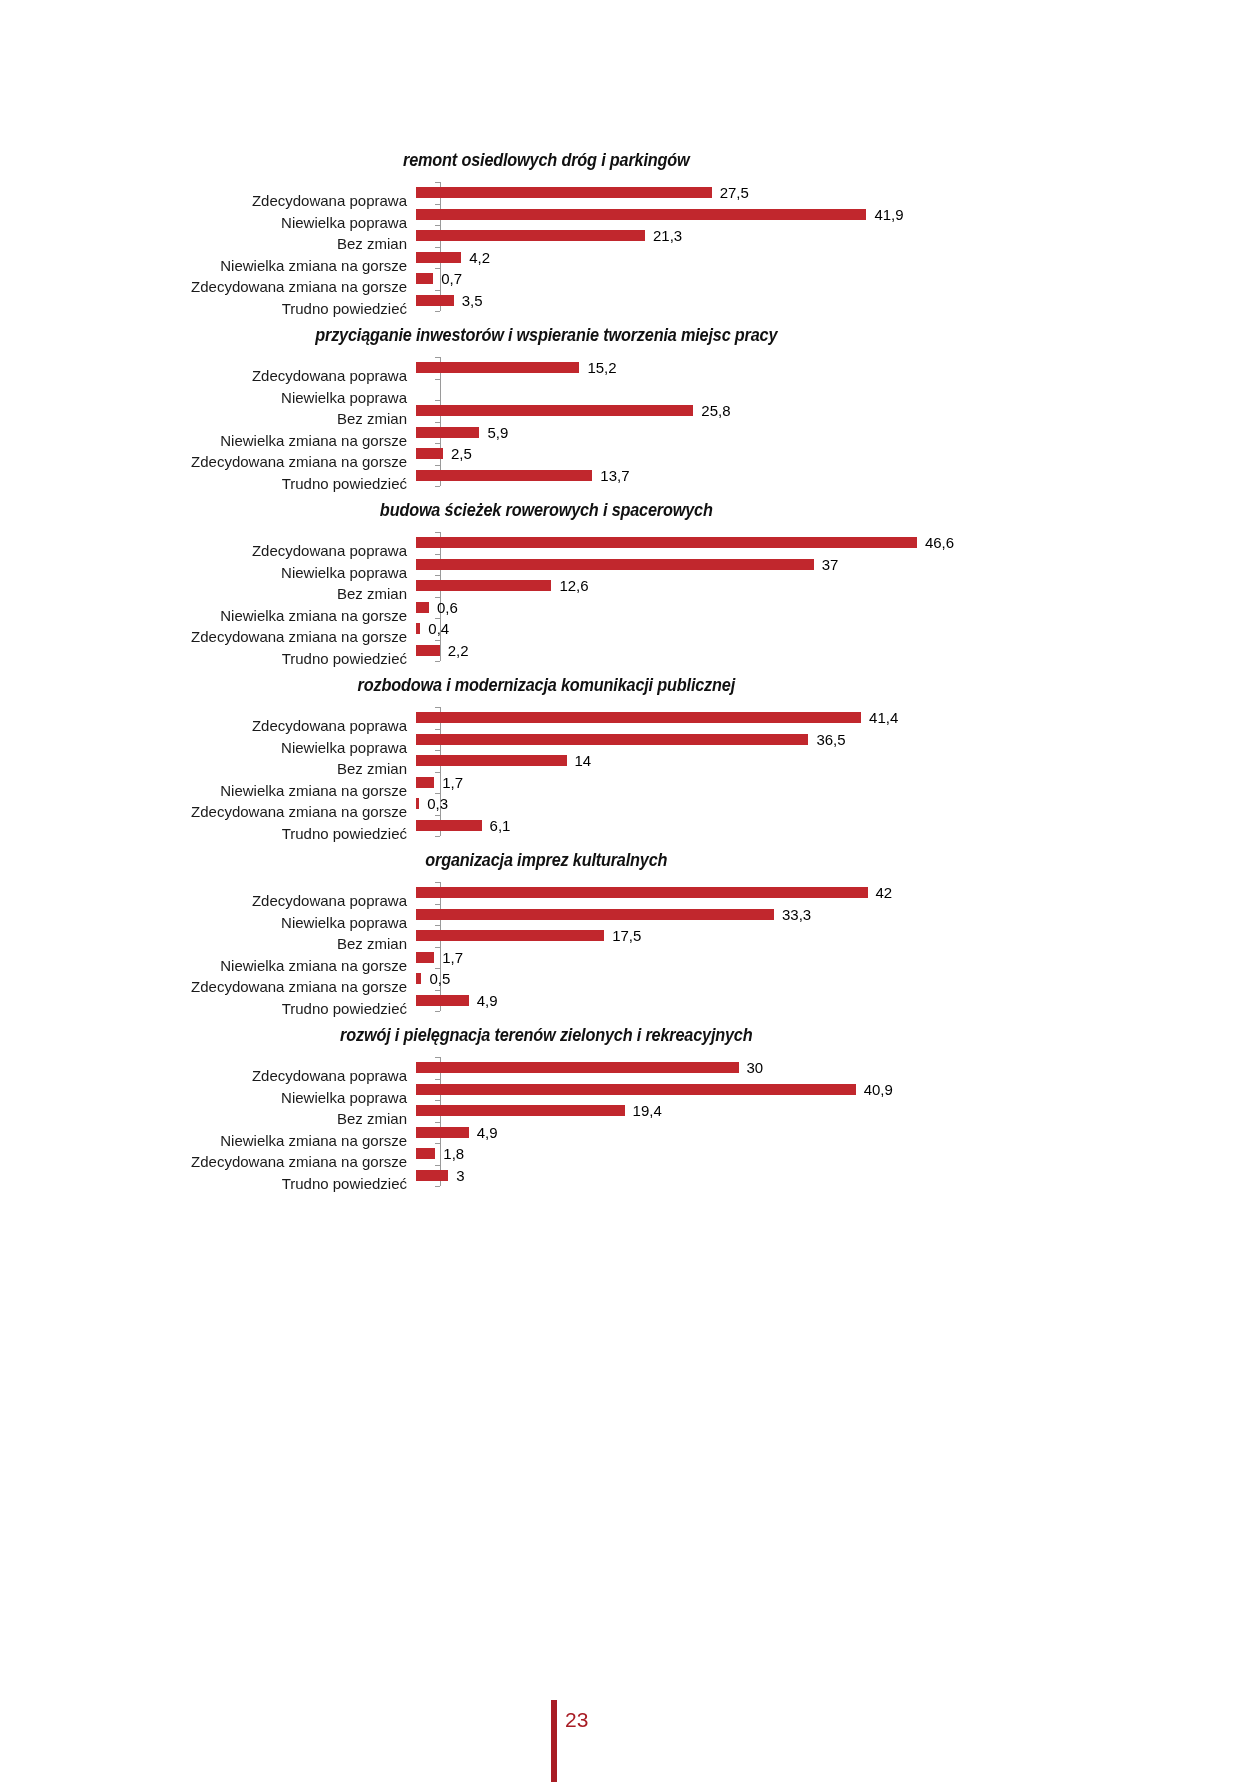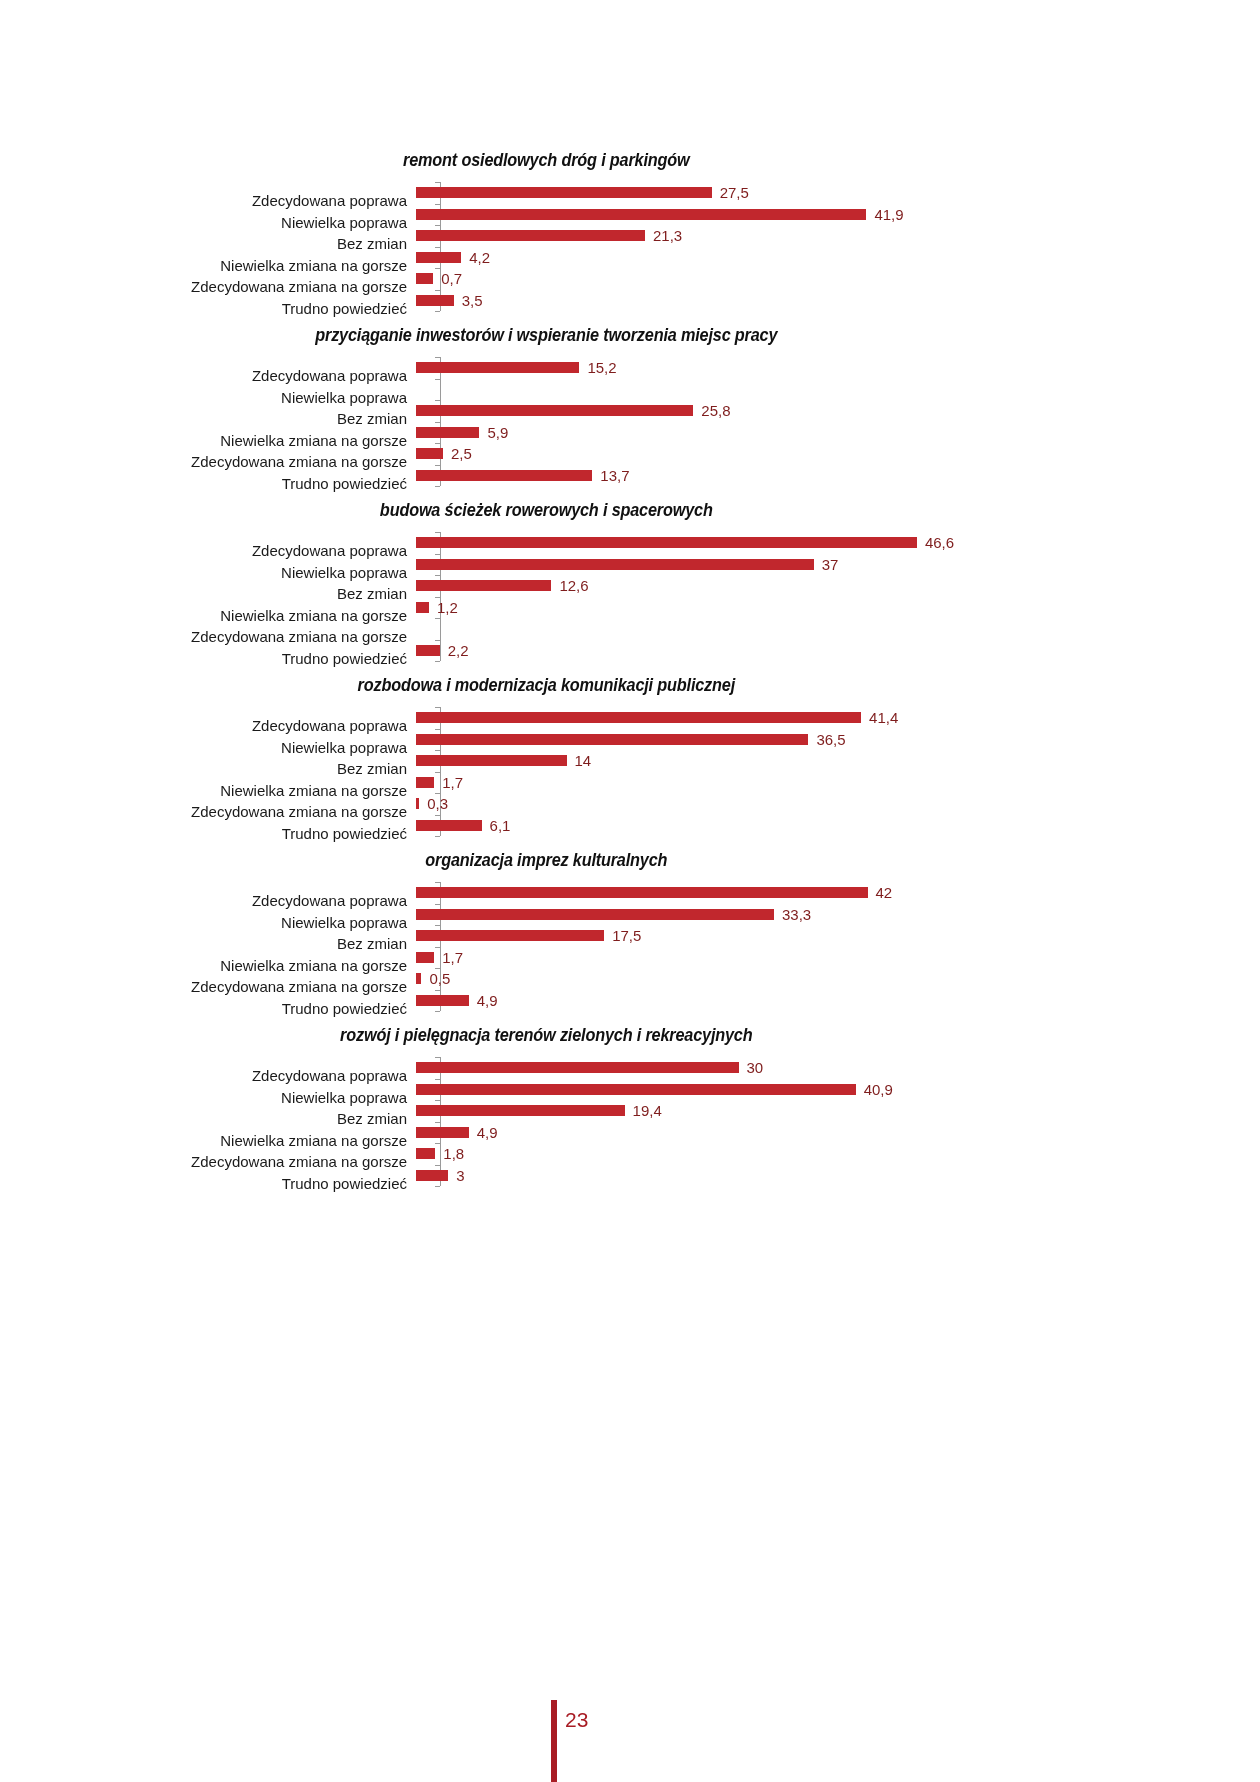--- a/index.html
+++ b/index.html
@@ -82,21 +82,21 @@
   }
 
   .bar {
     height: 11px;
     background: #C1272D;
     flex-shrink: 0;
   }
 
   .val-label {
     font-size: 15px;
-    color: #7f1d1d;
+    color: #000000;
     margin-left: 8px;
     white-space: nowrap;
     line-height: 1;
   }
 
   
   .axis {
     position: absolute;
     left: 440px;
     top: 0;
@@ -290,25 +290,29 @@
             <div class="cat-label">Bez zmian</div>
             <div class="bar-zone">
               <div class="bar" style="width: 135.45px; background: rgb(193, 39, 45);"></div>
               <div class="val-label">12,6</div>
             </div>
           </div>
           <div class="row">
             <div class="cat-label">Niewielka zmiana na gorsze</div>
             <div class="bar-zone">
               <div class="bar" style="width: 12.9px; background: rgb(193, 39, 45);"></div>
-              <div class="val-label">1,2</div>
-            </div>
-          </div>
-          <div class="row">
-            <div class="cat-label">Zdecydowana zmiana na gorsze</div>
+              <div class="val-label">0,6</div>
+            </div>
+          </div>
+          <div class="row">
+            <div class="cat-label">Zdecydowana zmiana na gorsze</div>
+            <div class="bar-zone">
+              <div class="bar" style="width: 4.3px; background: rgb(193, 39, 45);"></div>
+              <div class="val-label">0,4</div>
+            </div>
           </div>
           <div class="row">
             <div class="cat-label">Trudno powiedzieć</div>
             <div class="bar-zone">
               <div class="bar" style="width: 23.65px; background: rgb(193, 39, 45);"></div>
               <div class="val-label">2,2</div>
             </div>
           </div>
         </div>
       </div>

